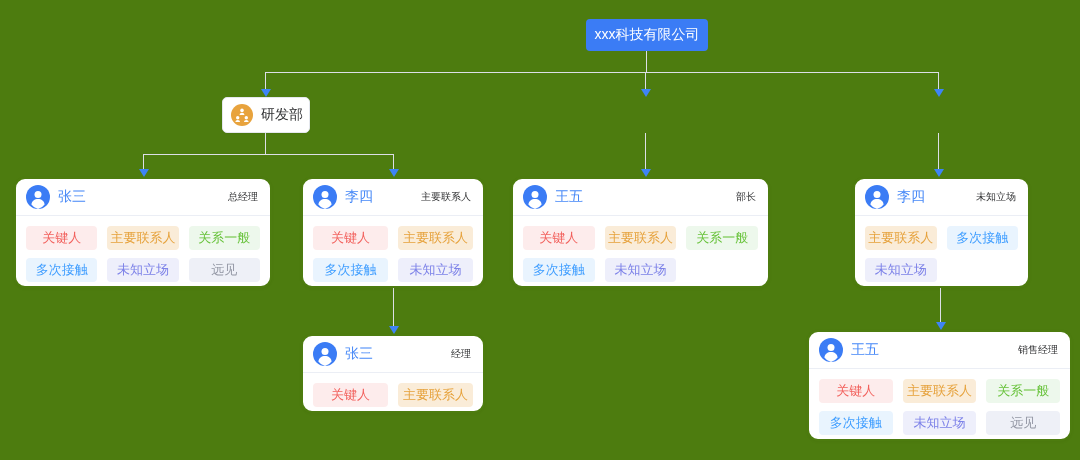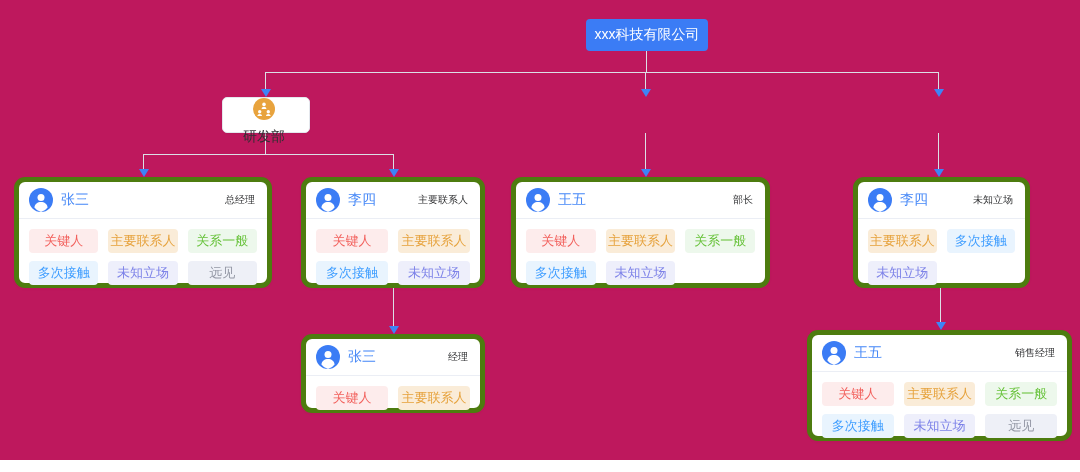--- a/index.html
+++ b/index.html
@@ -1,17 +1,17 @@
 <!DOCTYPE html>
 <html><head>
 <meta charset="utf-8">
 <style>
   html,body{margin:0;padding:0;background:#fff;}
   .canvas{
-    position:relative;width:1080px;height:460px;background:#be185d;
+    position:relative;width:1080px;height:460px;background:#4d7c0f;
     font-family:"Liberation Sans","DejaVu Sans",sans-serif;overflow:hidden;
   }
   
   .vline,.hline{position:absolute;background:#dcdfe6;}
   .vline{width:1px;}
   .hline{height:1px;}
   .arrow{
     position:absolute;width:0;height:0;
     border-left:5px solid transparent;border-right:5px solid transparent;
     border-top:8px solid #3e84f6;
@@ -24,26 +24,26 @@
   }
   
   .dept-node{
     position:absolute;top:97px;height:36px;background:#fff;
     border:1px solid #e4e7ed;border-radius:5px;box-sizing:border-box;
     display:flex;align-items:center;gap:8px;padding:0 12px 0 8px;
     box-shadow:0 1px 2px rgba(0,0,0,.04);cursor:pointer;
   }
   .dept-node .label{font-size:14px;color:#303133;white-space:nowrap;}
   .dept-icon{width:22px;height:22px;flex:0 0 22px;display:block;}
-  #dept-rd{left:222px;width:88px;flex-direction:column;}
+  #dept-rd{left:222px;width:88px;}
   #dept-purchase{left:600px;width:90px;}
   #dept-sales{left:893px;width:92px;}
   
   .card{
-    position:absolute;background:#fff;border:5px solid #4d7c0f;border-radius:11px;
+    position:absolute;background:#fff;border:2px solid #4d7c0f;border-radius:11px;
     box-sizing:border-box;box-shadow:0 1px 3px rgba(0,0,0,.04);cursor:pointer;
   }
   #card-0{left:14px;top:177px;width:258px;height:111px;}
   #card-1{left:301px;top:177px;width:184px;height:111px;}
   #card-2{left:511px;top:177px;width:259px;height:111px;}
   #card-3{left:853px;top:177px;width:177px;height:111px;}
   #card-4{left:301px;top:334px;width:184px;height:79px;}
   #card-5{left:807px;top:330px;width:265px;height:111px;}
   .card-header{
     height:36px;display:flex;align-items:center;gap:8px;padding:0 12px 0 10px;

